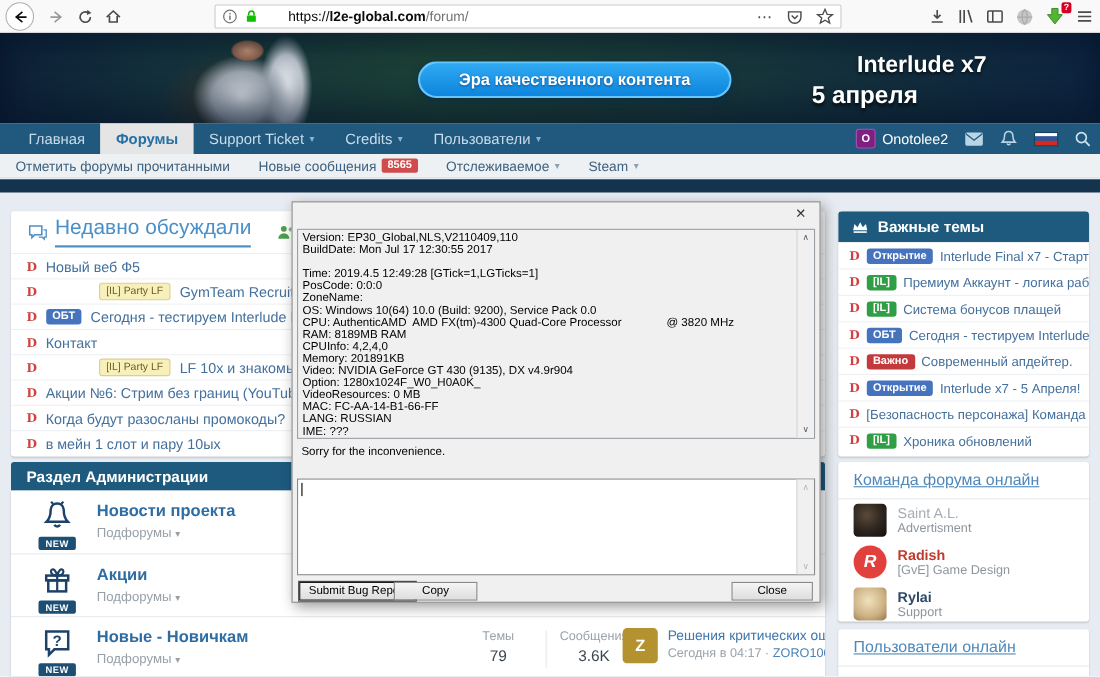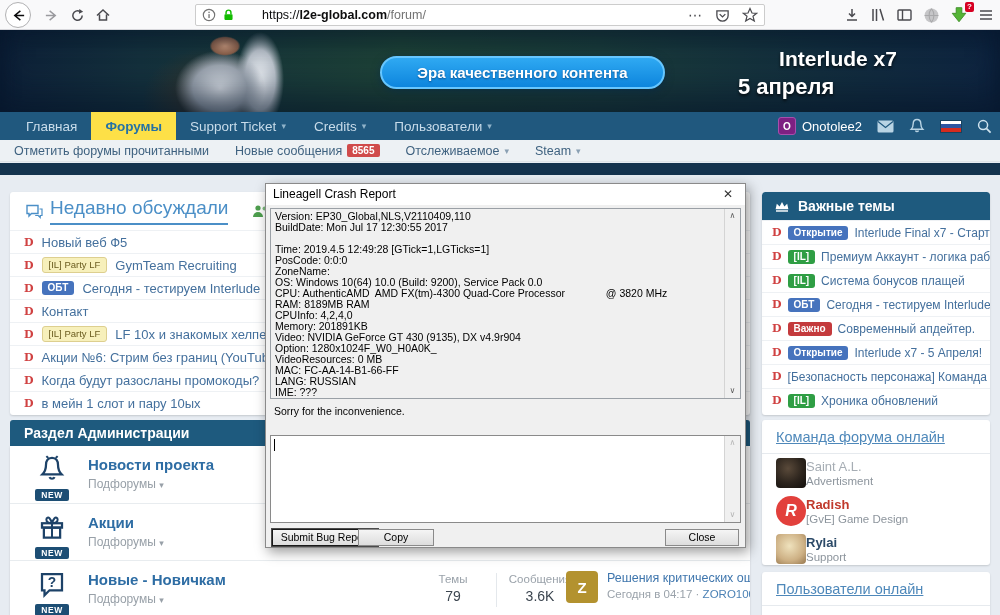--- a/index.html
+++ b/index.html
@@ -32,21 +32,21 @@
       radial-gradient(90px 70px at 80px 70px, #3c3328 0%, transparent 75%); }
   .banner-pill { position:absolute; left:380px; top:26px; width:285px; height:33px; border-radius:17px;
     background:linear-gradient(#2fa9f2,#0d85dd); border:2px solid #66c6ff; box-shadow:0 2px 8px rgba(0,40,80,.5);
     display:flex; align-items:center; justify-content:center; color:#fff; font-weight:bold; font-size:15px; text-shadow:0 1px 2px rgba(0,40,90,.6); }
   .banner-title { position:absolute; right:62px; top:17px; width:200px; text-align:center; color:#fff; font-weight:bold; font-size:21px; text-shadow:0 2px 3px rgba(0,0,0,.7); }
   .banner-sub { position:absolute; right:62px; top:44px; width:200px; text-align:left; color:#fff; font-weight:bold; font-size:22px; text-shadow:0 2px 3px rgba(0,0,0,.7); }
 
   
   .nav { position:absolute; left:0; top:112px; width:1000px; height:28px; background:#20587e; display:flex; align-items:stretch; padding-left:12px; }
   .nav-item { color:#c8dcea; font-size:13.5px; padding:0 14px; display:flex; align-items:center; gap:5px; }
-  .nav-item.active { background:#fde047; color:#2471a5; font-weight:bold; }
+  .nav-item.active { background:#e5e5e5; color:#2471a5; font-weight:bold; }
   .caret { font-size:9px; color:#8fb3c9; }
   .nav-right { position:absolute; right:8px; top:0; height:28px; display:flex; align-items:center; gap:15px; }
   .nav-avatar { width:18px; height:18px; border-radius:3px; background:#7d2082; border:1px solid #a84fad; color:#fff; font-size:10px; font-weight:bold; display:flex; align-items:center; justify-content:center; }
   .nav-user { color:#fff; font-size:13px; margin-left:-9px; }
   .flag { width:22px; height:13px; border:1px solid rgba(0,0,0,.25); display:flex; flex-direction:column; }
   .flag div { flex:1; }
 
   
   .subnav { position:absolute; left:0; top:140px; width:1000px; height:22px; background:#edf1f4; border-bottom:1px solid #dfe3e8; display:flex; align-items:center; padding-left:14px; gap:26px; }
   .subnav a { color:#3e617f; font-size:12.5px; text-decoration:none; display:flex; align-items:center; gap:5px; }
@@ -59,21 +59,21 @@
   .recent-card { position:absolute; left:10px; top:192px; width:740px; height:223px; overflow:hidden; }
   .tabs { display:flex; align-items:center; gap:24px; height:38px; padding:0 16px; }
   .tab { display:flex; align-items:center; gap:7px; font-size:19px; }
   .tab.t-blue { color:#4b8fc7; }
   .tab.t-green { color:#4d9e4d; }
   .tab.active .tab-label { border-bottom:2px solid #4b8fc7; padding-bottom:4px; }
   .topic-row { height:23px; display:flex; align-items:center; gap:8px; padding:0 14px; border-top:1px solid #eef1f4; white-space:nowrap; overflow:hidden; }
   .dmark { color:#d04242; font-weight:900; font-size:11px; font-family:"DejaVu Serif", serif; line-height:1; }
   .badge { font-size:10px; font-weight:bold; color:#fff; padding:1px 6px; border-radius:3px; line-height:12px; }
   .b-blue { background:#4673bd; } .b-green { background:#2f9e44; } .b-red { background:#c43a3c; }
-  .b-yellow { background:#f7f0bb; color:#6b5d20; border:1px solid #ddcf8f; font-weight:normal; font-size:9.5px; }
+  .b-yellow { background:#f7f0bb; color:#6b5d20; border:1px solid #ddcf8f; font-weight:normal; font-size:9.5px;margin-left:48px; }
   .topic-link { color:#44709d; font-size:13px; text-decoration:none; }
 
   .admin-head { position:absolute; left:10px; top:420px; width:740px; height:26px; background:#1e5a7e; border-radius:3px 3px 0 0; color:#fff; font-weight:bold; font-size:14px; line-height:26px; padding-left:14px; }
   .admin-card { position:absolute; left:10px; top:446px; width:740px; height:169px; border-radius:0; overflow:hidden; }
   .admin-row { position:relative; height:57px; border-top:1px solid #e8ecef; }
   .admin-row:first-child { border-top:none; }
   .a-iconblock { position:absolute; left:20px; top:8px; width:44px; text-align:center; }
   .new-badge { display:inline-block; margin-top:2px; background:#1d4e74; color:#fff; font-size:8.5px; font-weight:bold; padding:1px 6px; border-radius:2px; letter-spacing:.5px; }
   .forum-title { position:absolute; left:78px; top:10px; color:#2e6da4; font-size:15px; font-weight:bold; text-decoration:none; }
   .forum-sub { position:absolute; left:78px; top:31px; color:#98a0a8; font-size:12px; }
@@ -89,21 +89,21 @@
   .latest-meta a { color:#4c82b5; text-decoration:none; }
 
   .imp-card { position:absolute; left:762px; top:192px; width:228px; height:223px; overflow:hidden; }
   .imp-head { height:28px; background:#1e5a7e; border-radius:3px 3px 0 0; color:#fff; font-weight:bold; font-size:14px; display:flex; align-items:center; gap:8px; padding:0 12px; }
   .imp-row { height:24px; display:flex; align-items:center; gap:6px; padding:0 10px; border-top:1px solid #eef1f4; white-space:nowrap; overflow:hidden; }
   .imp-row:first-of-type { border-top:none; }
   .imp-link { color:#44709d; font-size:12px; text-decoration:none; }
 
   .team-card { position:absolute; left:762px; top:420px; width:228px; height:145px; overflow:hidden; }
   .side-head { padding:9px 14px 8px; color:#4e88ba; font-size:14.5px; border-bottom:1px solid #e6eaee;text-decoration:underline; }
-  .member { display:flex; align-items:center; padding:4px 14px; height:38px; }
+  .member { display:flex; align-items:center; gap:10px; padding:4px 14px; height:38px; }
   .m-avatar { width:30px; height:30px; border-radius:4px; flex:none; display:flex; align-items:center; justify-content:center; }
   .av-saint { background:radial-gradient(circle at 40% 35%, #5a4a3a 0%, #2c241d 55%, #120f0c 100%); }
   .av-radish { background:#e2403c; border-radius:50%; color:#fff; font-weight:bold; font-style:italic; font-size:16px; }
   .av-rylai { background:radial-gradient(circle at 45% 40%, #efe2bd 0%, #cdb084 60%, #96774e 100%); }
   .m-name { font-size:13px; font-weight:bold; text-decoration:none; display:block; }
   .n-gray { color:#a6adb4; font-weight:normal; } .n-red { color:#c0392b; } .n-navy { color:#2c4a68; }
   .m-role { color:#8d959d; font-size:11.5px; margin-top:1px; }
 
   .users-card { position:absolute; left:762px; top:572px; width:228px; height:50px; overflow:hidden; }
 
@@ -470,21 +470,20 @@
           <div class="m-role">Support</div>
         </div>
     </div>
   </div>
 
   <div class="card users-card">
     <div class="side-head">Пользователи онлайн</div>
   </div>
 
   <div class="dialog">
-    <div class="dlg-title">Lineagell Crash Report</div>
     <div class="dlg-x">✕</div>
     <div class="crash-wrap">
       <pre class="crash-pre">Version: EP30_Global,NLS,V2110409,110
 BuildDate: Mon Jul 17 12:30:55 2017
 
 Time: 2019.4.5 12:49:28 [GTick=1,LGTicks=1]
 PosCode: 0:0:0
 ZoneName: 
 OS: Windows 10(64) 10.0 (Build: 9200), Service Pack 0.0
 CPU: AuthenticAMD  AMD FX(tm)-4300 Quad-Core Processor              @ 3820 MHz

